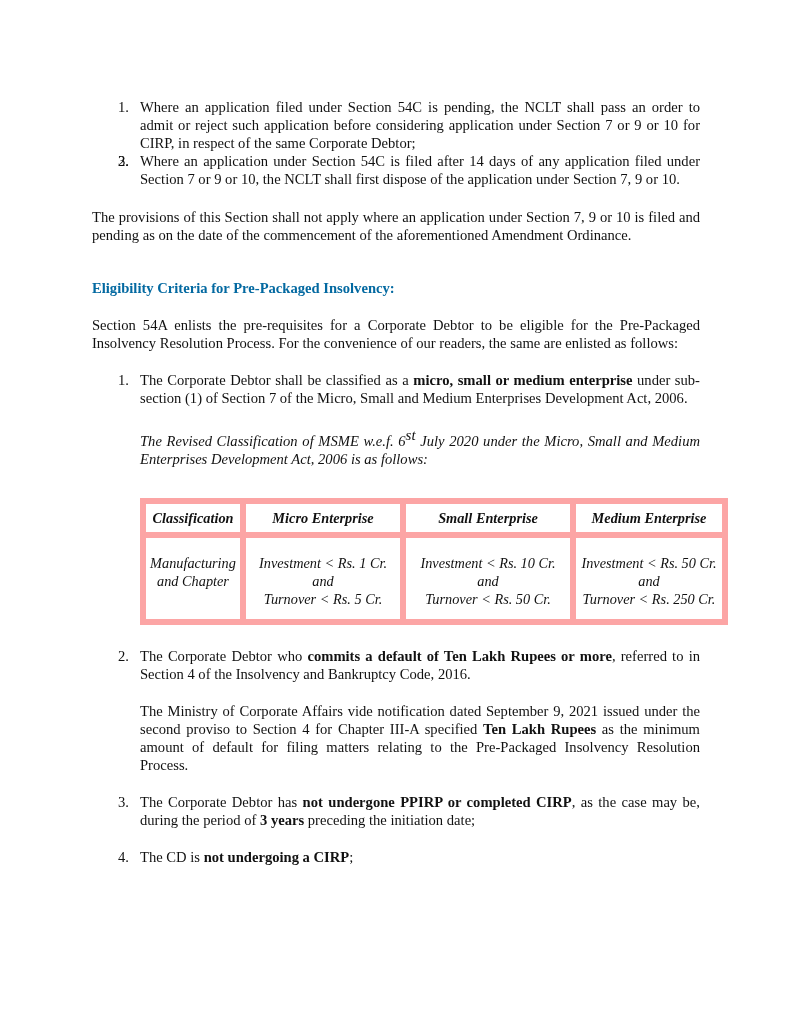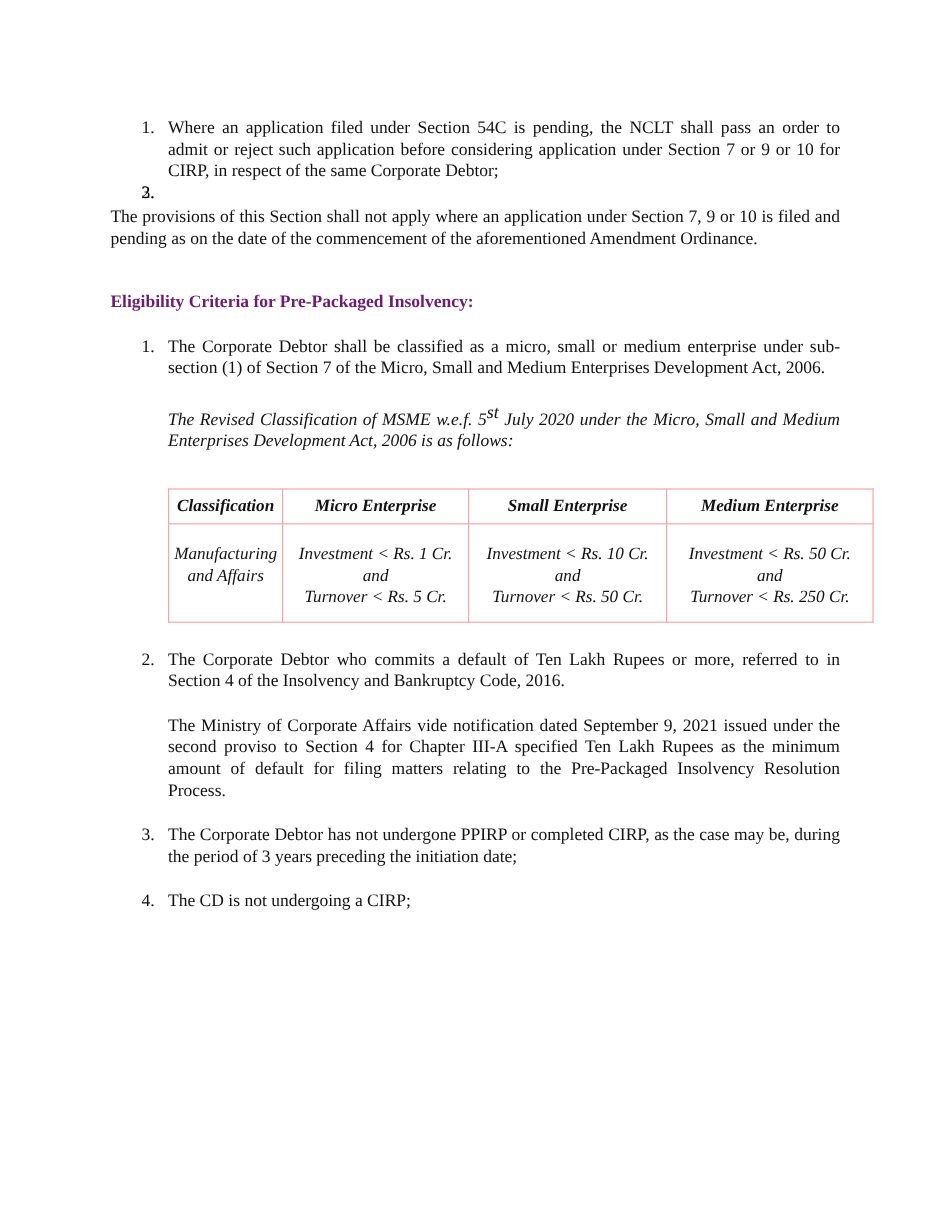--- a/index.html
+++ b/index.html
@@ -8,71 +8,72 @@
     font-family: "Liberation Serif", serif; font-size: 14.6px; color: #111;
     line-height: 18px;
   }
   .page { position: absolute; left: 92px; top: 98px; width: 608px; }
   ol.list { margin: 0; padding: 0; list-style: none; }
   ol.list li { position: relative; padding-left: 48px; text-align: justify; }
   ol.list li .num { position: absolute; left: 26px; top: 0; }
   .p { text-align: justify; margin: 0; }
   .heading { color: #1f3864; font-weight: bold; margin: 0; }
   .sub-italic { font-style: italic; text-align: justify; margin: 0; }
-  b { font-weight: normal; margin-top: 28px; }
+  b { font-weight: bold; margin-top: 28px; }
   table.msme {
     border-collapse: collapse; margin-left: 48px; width: 588px;
     font-style: italic; font-size: 14.3px; line-height: 18px;
   }
   table.msme th, table.msme td {
-    border: 1px solid #fca5a5; text-align: center; padding: 3px 2px;
+    border: 6px solid #fca5a5; text-align: center; padding: 3px 2px;
     vertical-align: top;
   }
   table.msme th { font-weight: bold; padding: 5px 2px 5px 2px; }
   table.msme td { height: 62px; padding-top: 16px; }
 </style>
 </head>
 <body>
 
 <div class="page">
 
   <ol class="list">
     <li><span class="num">1.</span><span>Where an application filed under Section 54C is pending, the NCLT shall pass an order to admit or reject such application before considering application under Section 7 or 9 or 10 for CIRP, in respect of the same Corporate Debtor;</span></li>
     <li><span class="num">2.</span></li>
-    <li><span class="num">3.</span></li>
+    <li><span class="num">3.</span><span>Where an application under Section 54C is filed after 14 days of any application filed under Section 7 or 9 or 10, the NCLT shall first dispose of the application under Section 7, 9 or 10.</span></li>
   </ol>
 
   <p class="p" style="margin-top:20px;">The provisions of this Section shall not apply where an application under Section 7, 9 or 10 is filed and pending as on the date of the commencement of the aforementioned Amendment Ordinance.</p>
 
-  <p class="heading" style="margin-top: 35px; color: #701a75;">Eligibility Criteria for Pre-Packaged Insolvency:</p>
+  <p class="heading" style="margin-top: 35px; color: #0369a1;">Eligibility Criteria for Pre-Packaged Insolvency:</p>
 
+  <p class="p" style="margin-top:19px;">Section 54A enlists the pre-requisites for a Corporate Debtor to be eligible for the Pre-Packaged Insolvency Resolution Process. For the convenience of our readers, the same are enlisted as follows:</p>
 
   <ol class="list" style="margin-top:19px;">
     <li>
       <span class="num">1.</span>
       <span>The Corporate Debtor shall be classified as a </span><b>micro, small or medium enterprise</b><span> under sub-section (1) of Section 7 of the Micro, Small and Medium Enterprises Development Act, 2006.</span>
     </li>
   </ol>
 
-  <p class="sub-italic" style="margin-top:19px; padding-left:48px;"><span>The Revised Classification of MSME w.e.f. 5</span><sup style="font-size:15px;">st</sup><span> July 2020 under the Micro, Small and Medium Enterprises Development Act, 2006 is as follows:</span></p>
+  <p class="sub-italic" style="margin-top:19px; padding-left:48px;"><span>The Revised Classification of MSME w.e.f. 6</span><sup style="font-size:15px;">st</sup><span> July 2020 under the Micro, Small and Medium Enterprises Development Act, 2006 is as follows:</span></p>
 
   <table class="msme" style="margin-top:30px;">
     <thead>
       <tr>
         <th style="width:90px;">Classification</th>
         <th style="width:150px;">Micro Enterprise</th>
         <th style="width:160px;">Small Enterprise</th>
         <th>Medium Enterprise</th>
       </tr>
     </thead>
     <tbody>
       <tr>
         <td>
           <div>Manufacturing</div>
-          <div>and Affairs</div>
+          <div>and Chapter</div>
         </td>
         <td>
           <div>Investment &lt; Rs. 1 Cr.</div>
           <div>and</div>
           <div>Turnover &lt; Rs. 5 Cr.</div>
         </td>
         <td>
           <div>Investment &lt; Rs. 10 Cr.</div>
           <div>and</div>
           <div>Turnover &lt; Rs. 50 Cr.</div>

